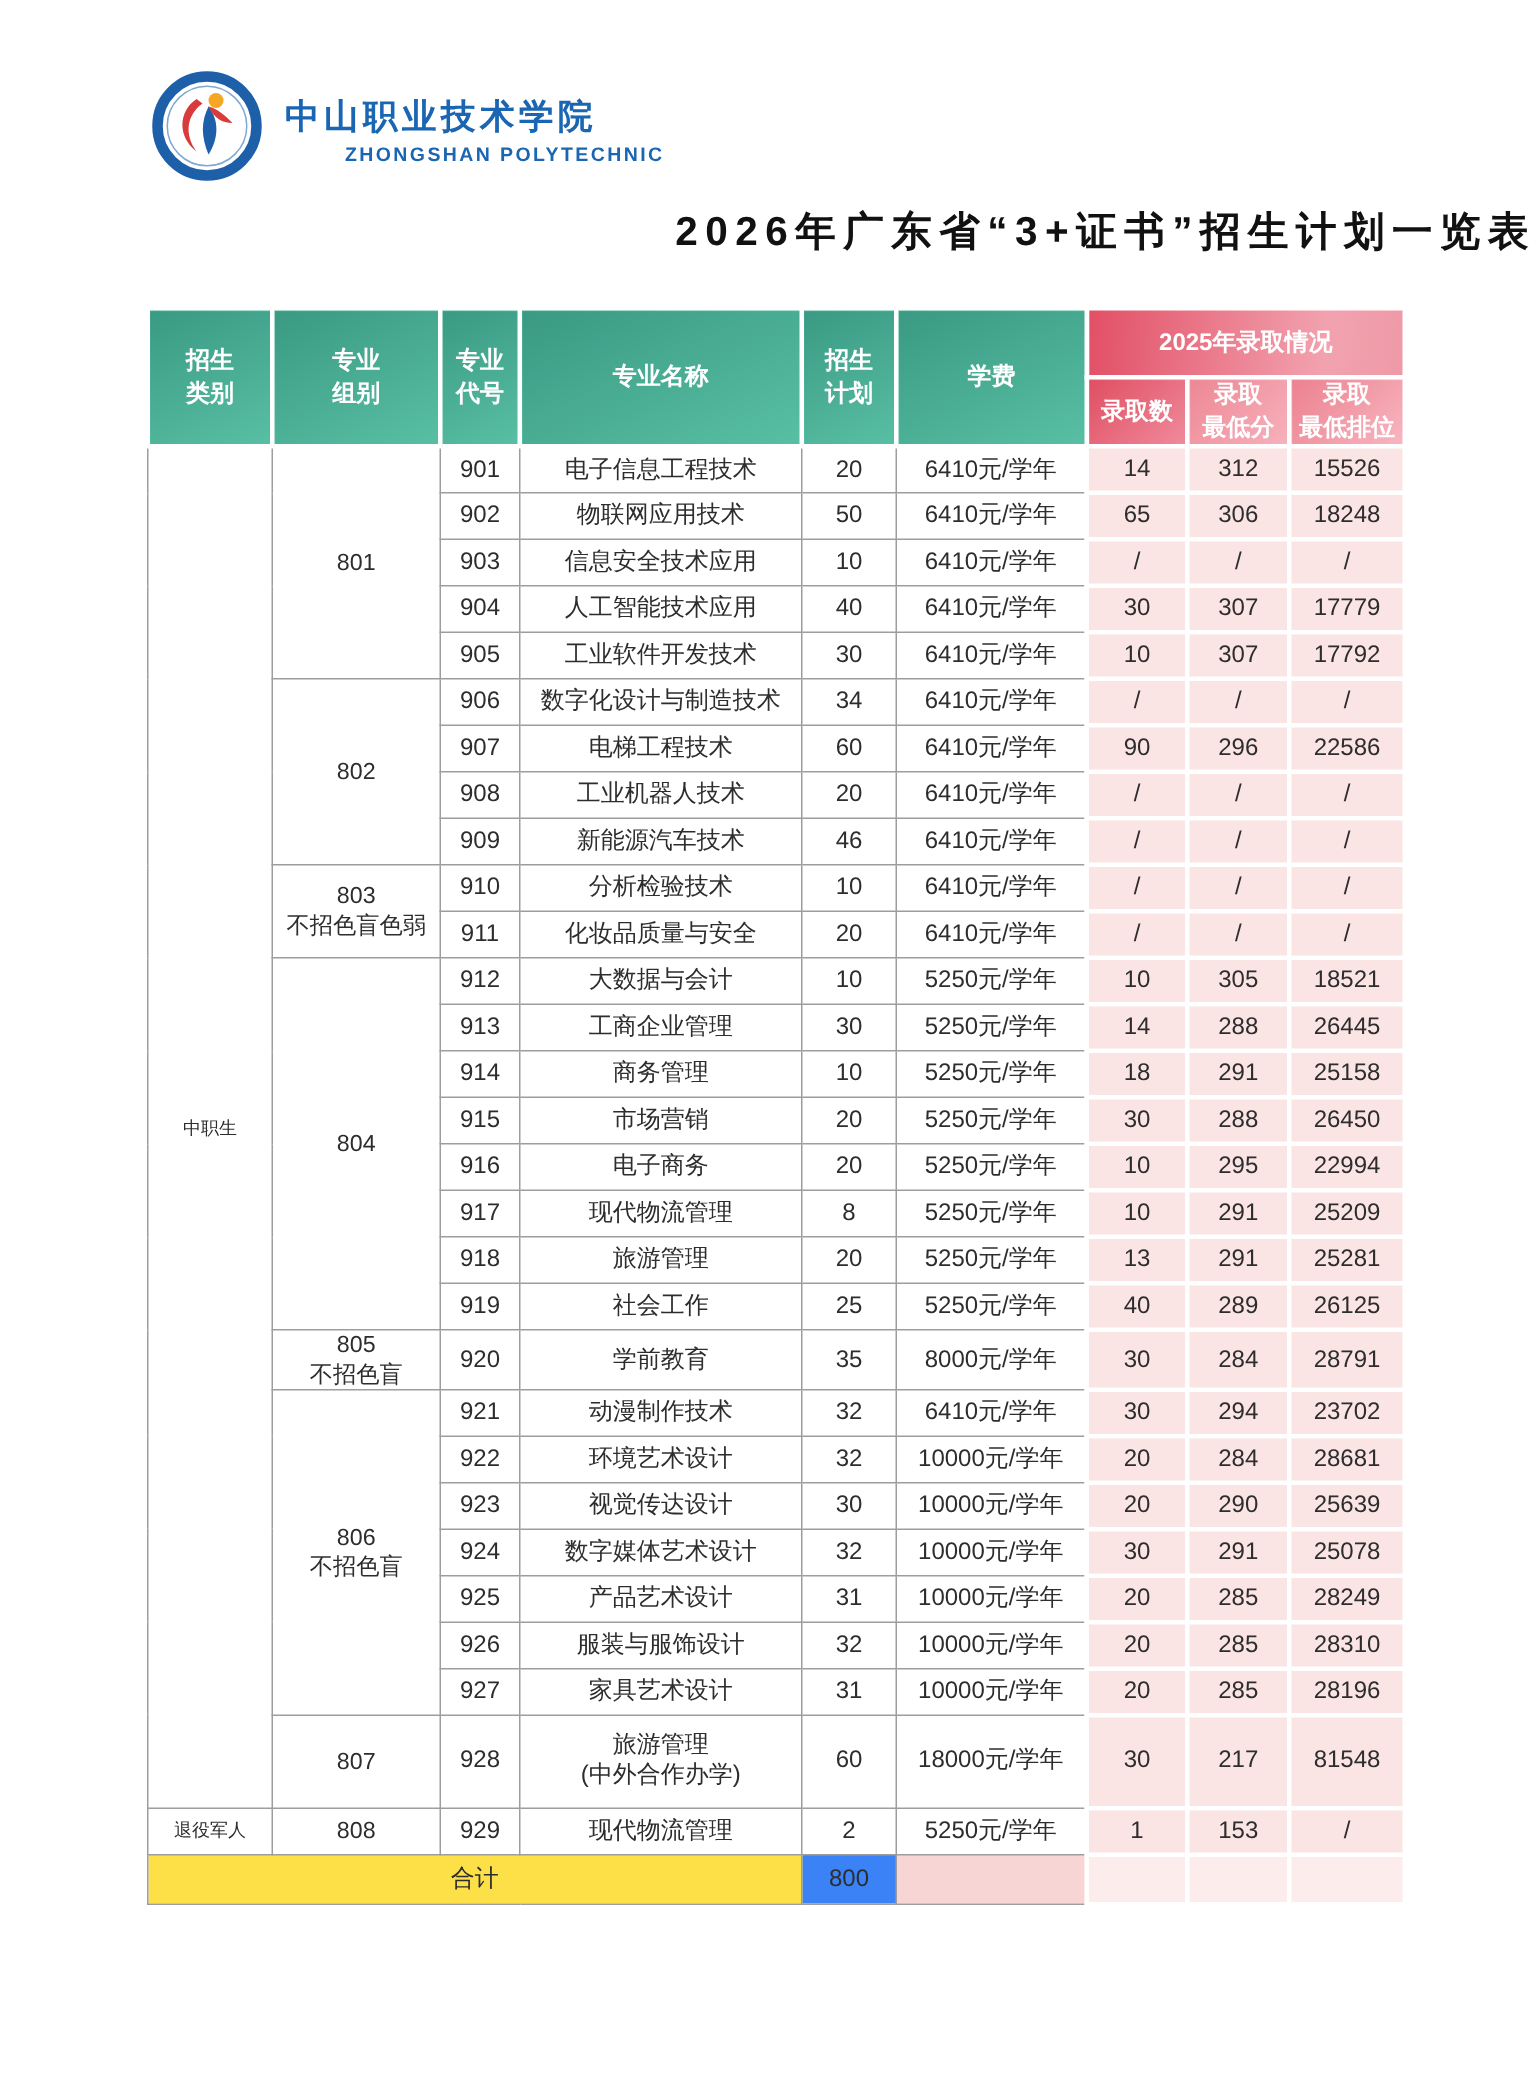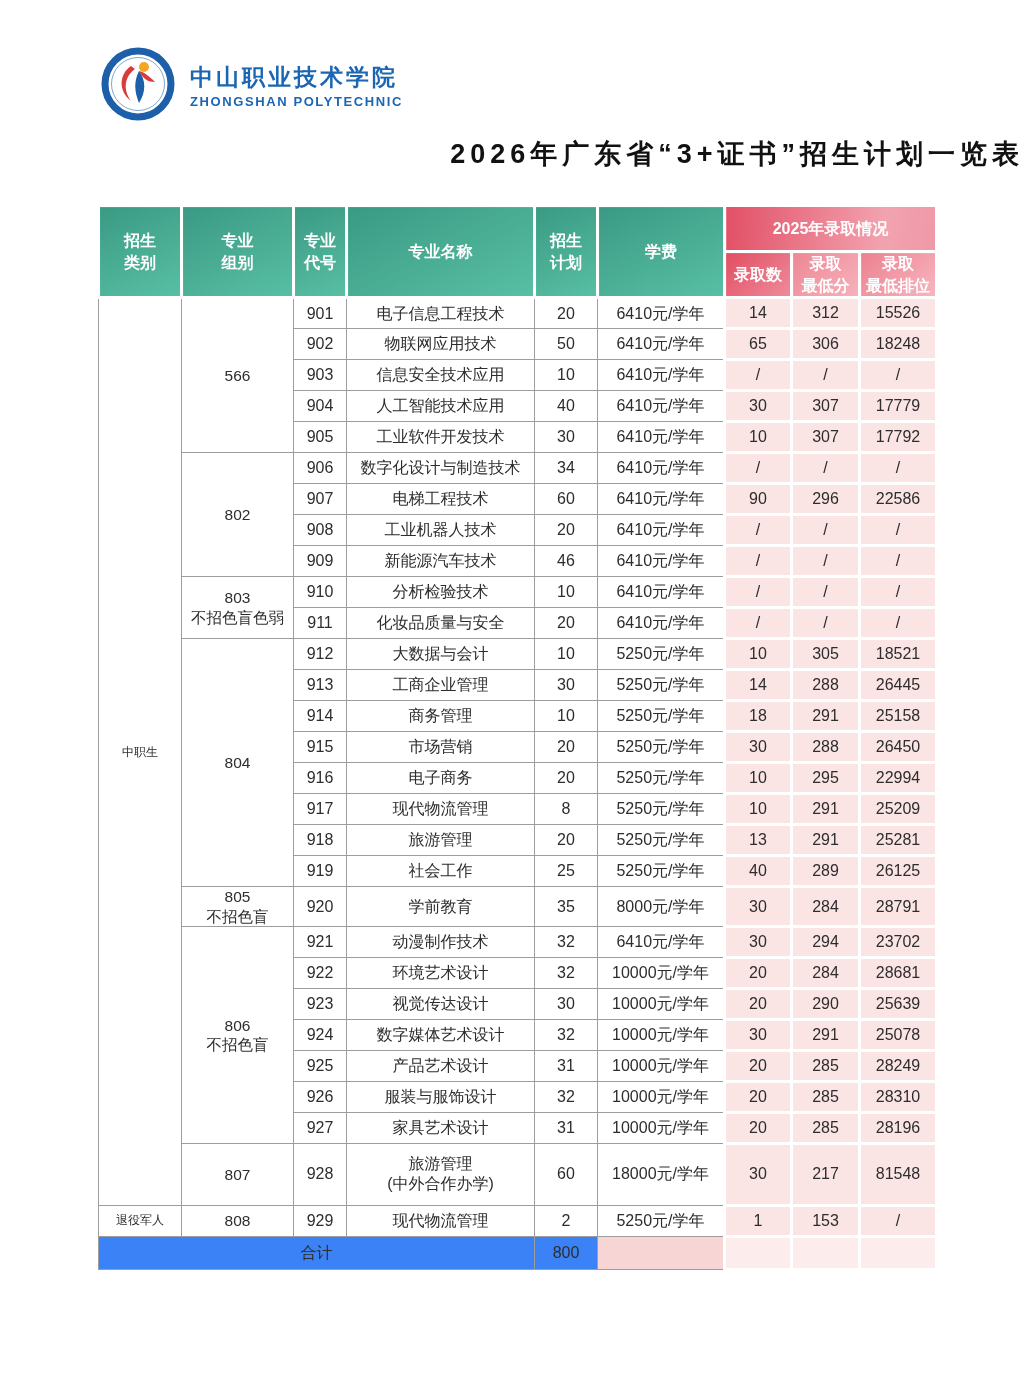--- a/index.html
+++ b/index.html
@@ -29,20 +29,21 @@
     color: #1b66b3;
     letter-spacing: 3px;
     line-height: 1.25;
   }
   .brand-en {
     font-size: 13px;
     font-weight: bold;
     color: #1b66b3;
     letter-spacing: 1.6px;
     margin-top: 3px;
+    margin-left: 40px;
   }
 
   
   .title {
     position: absolute;
     top: 136px;
     left: 0;
     width: 1024px;
     text-align: right;
     font-size: 27px;
@@ -89,21 +90,21 @@
   }
   tbody tr.tall td { height: 62px; }
   td.stat-cell {
     border: 3px solid #ffffff;
     background: #fbe4e4;
   }
   td.group-cell { font-size: 15.5px; }
   td.cat-cell   { font-size: 12px; }
 
   tr.total-row td { height: 33px; }
-  td.total-label   { background: #3b82f6; font-weight: normal; }
+  td.total-label   { background: #fde047; font-weight: normal; }
   td.total-plan    { background: #3b82f6; }
   td.total-tuition { background: #f8d5d5; }
   td.total-stat    { border: 3px solid #ffffff; background: #fcecec; }
 
   
   .note {
     position: absolute;
     left: 98px;
     top: 1253px;
     font-size: 12.5px;
@@ -166,21 +167,21 @@
         <th class="r-s1">录取数</th>
         <th class="r-s2">录取
 最低分</th>
         <th class="r-s3">录取
 最低排位</th>
       </tr>
     </thead>
     <tbody>
         <tr>
           <td class="cat-cell" rowspan="28">中职生</td>
-          <td class="group-cell" rowspan="5">566</td>
+          <td class="group-cell" rowspan="5">801</td>
           <td class="code-cell">901</td>
           <td class="name-cell">电子信息工程技术</td>
           <td class="plan-cell">20</td>
           <td class="tuition-cell">6410元/学年</td>
           <td class="stat-cell">14</td>
           <td class="stat-cell">312</td>
           <td class="stat-cell">15526</td>
         </tr>
         <tr>
           <td class="code-cell">902</td>

